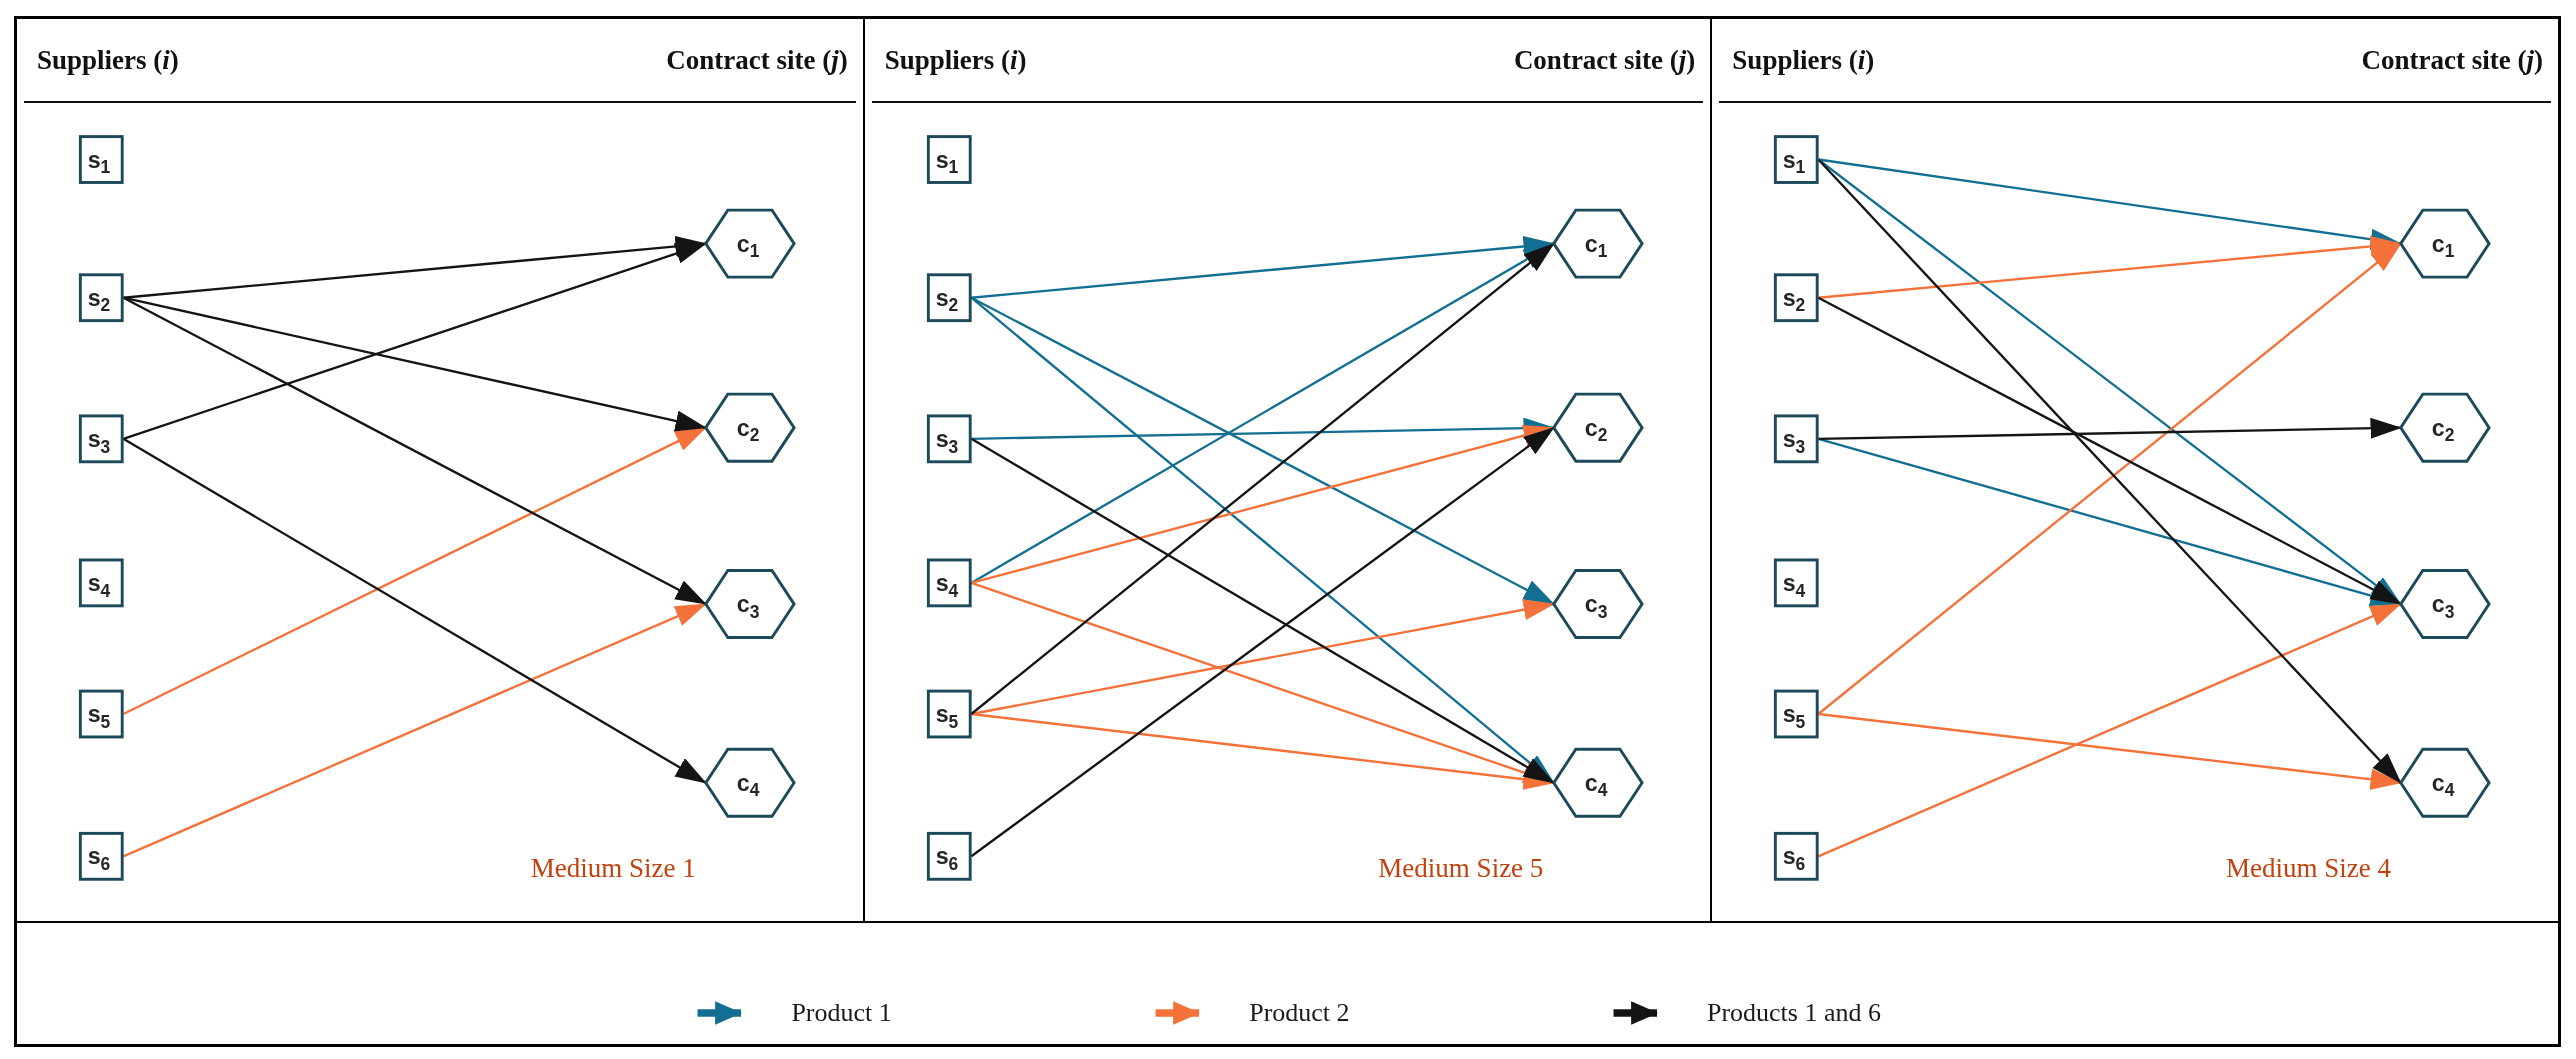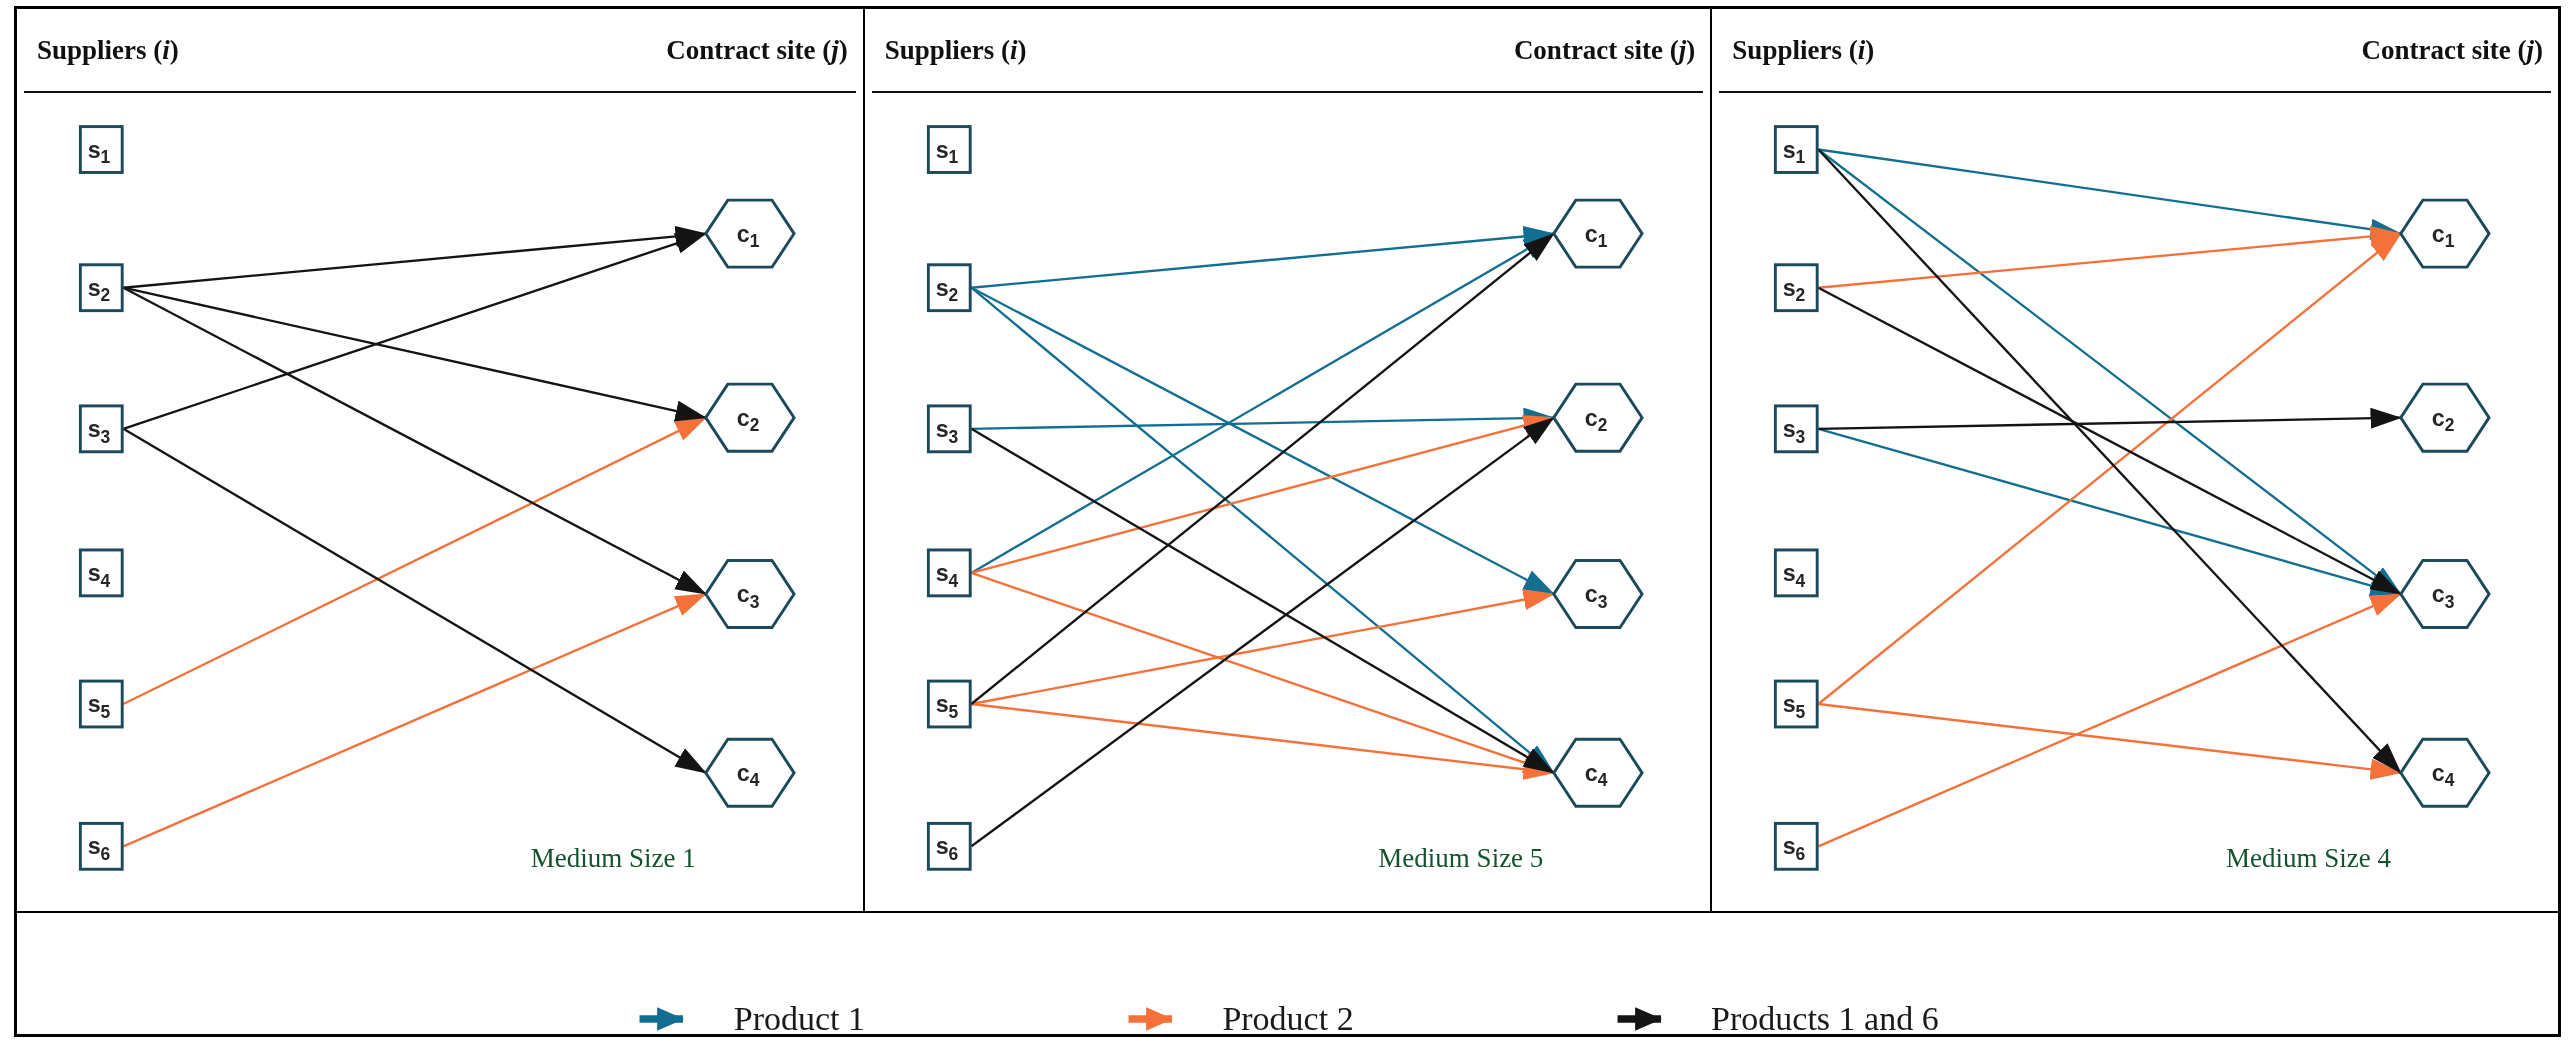--- a/index.html
+++ b/index.html
@@ -1,27 +1,27 @@
 <!DOCTYPE html>
 <html style="font-size:9.4px"><head>
 <meta charset="utf-8">
 <style>
   html,body{margin:0;padding:0;background:#ffffff;}
   body{width:2576px;height:1060px;position:relative;font-family:"Liberation Serif",serif;}
-  #frame{position:absolute;left:14px;top:6px;width:2547px;height:1031px;border:3.5px solid #000;box-sizing:border-box;background:#fff;display:flex;flex-direction:column;}
+  #frame{position:absolute;left:14px;top:16px;width:2547px;height:1031px;border:3.5px solid #000;box-sizing:border-box;background:#fff;display:flex;flex-direction:column;}
   #panels{flex:1;display:flex;min-height:0;}
   .panel{flex:1;position:relative;border-right:2.9px solid #000;overflow:hidden;}
   .panel:last-child{border-right:none;}
   .panel-header{position:absolute;top:26px;left:20px;right:15px;display:flex;justify-content:space-between;font-weight:bold;font-size:27px;color:#111;z-index:2;}
   .panel-header .var{font-style:italic;}
   .header-rule{position:absolute;top:82px;left:7px;right:7px;border-top:2.9px solid #111;z-index:2;}
   .graph-svg{position:absolute;left:0;top:0;width:100%;height:100%;}
-  .caption{position:absolute;top:834px;left:70.5%;transform:translateX(-50%);font-size:27px;color:#14532d;white-space:nowrap;}
+  .caption{position:absolute;top:834px;left:70.5%;transform:translateX(-50%);font-size:27px;color:#c2410c;white-space:nowrap;}
   #legend{height:123px;border-top:2.9px solid #000;display:flex;justify-content:center;align-items:flex-start;gap:260px;padding-top:75px;box-sizing:border-box;}
-  .legend-item{display:flex;align-items:center;gap:23.4px;font-size:34px;color:#1a1a1a;white-space:nowrap;margin-top:12px;}
+  .legend-item{display:flex;align-items:center;gap:23.4px;font-size:26px;color:#1a1a1a;white-space:nowrap;}
   .node-label{font-family:"Liberation Sans",sans-serif;font-weight:bold;fill:#262626;}
   #defs-svg{position:absolute;width:0;height:0;}
 </style>
 </head>
 <body>
 
 <svg id="defs-svg">
     <defs id="marker-defs">
       <marker id="arrow-product1" markerUnits="userSpaceOnUse" markerWidth="54" markerHeight="36" refX="52" refY="18" orient="auto">
         <path d="M0,0 L54,18 L0,36 Z" fill="#136f91"></path>

